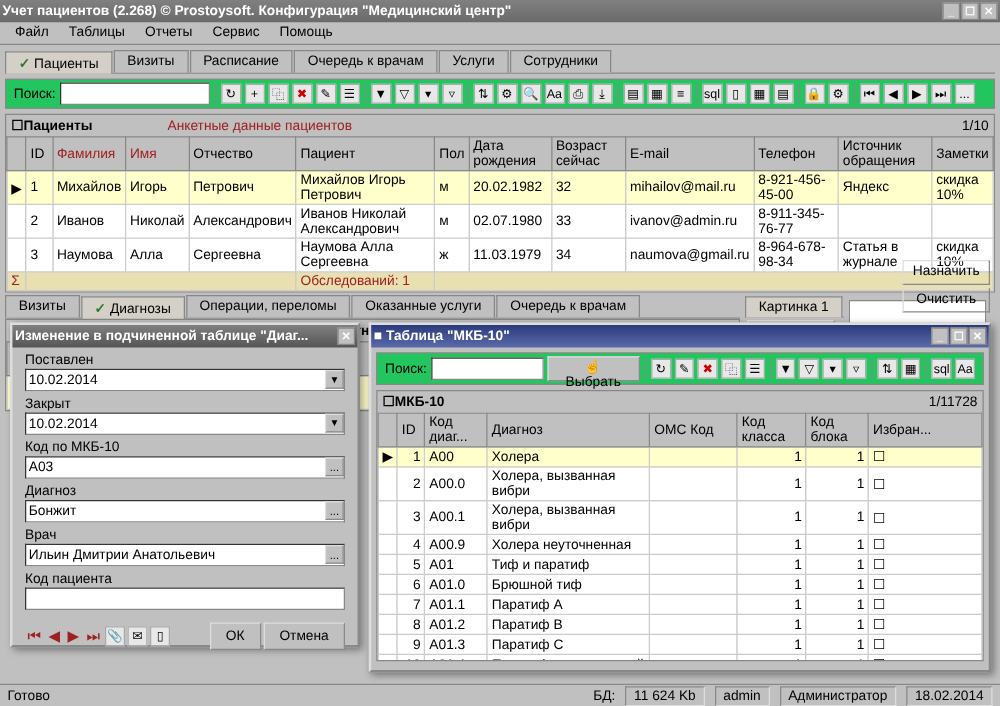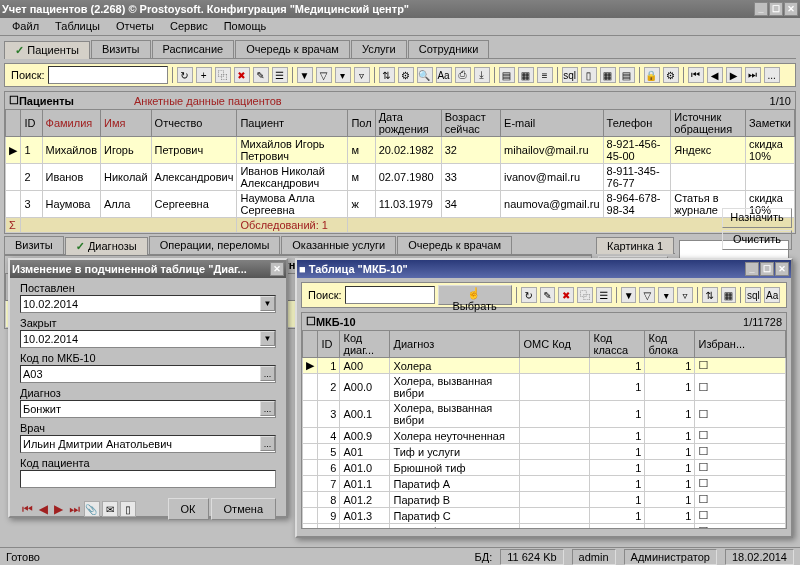--- a/index.html
+++ b/index.html
@@ -6,21 +6,21 @@
 body{background:#c0c0c0;width:800px;height:565px;overflow:hidden;position:relative;}
 .titlebar{background:linear-gradient(#808080,#6a6a6a);color:#fff;height:18px;display:flex;align-items:center;justify-content:space-between;padding:0 2px;font-weight:bold;gap:12px;}
 .titlebar .btns{display:flex;gap:1px;}
 .winbtn{width:14px;height:14px;background:#c0c0c0;border:1px solid #888;display:flex;align-items:center;justify-content:center;font-size:9px;cursor:default;}
 .menubar{background:#c0c0c0;height:18px;display:flex;padding:0 4px;border-bottom:1px solid #888;}
 .menubar span{padding:2px 8px;cursor:default;}
 .tabs{display:flex;border-bottom:1px solid #888;margin:4px 4px 0;}
 .tab{background:#c0c0c0;border:1px solid #888;border-bottom:none;padding:2px 10px;margin-right:1px;cursor:default;}
 .tab.active{background:#d4d0c8;position:relative;top:1px;}
 .checkmark{color:#2a7a2a;font-weight:bold;}
-.toolbar{display:flex;align-items:center;padding:2px 6px;gap:3px;border:1px solid #888;margin:4px;background:#fef9c3;}
+.toolbar{display:flex;align-items:center;padding:2px 6px;gap:3px;border:1px solid #888;margin:4px;background:#22c55e;}
 .toolbar input{height:18px;width:120px;border:1px inset #888;background:#fff;}
 .ico{width:16px;height:16px;display:inline-flex;align-items:center;justify-content:center;font-size:10px;border:1px solid #aaa;background:#e8e8e8;cursor:default;}
 .sep{width:1px;height:16px;background:#888;margin:0 1px;}
 .panel{border:1px solid #888;margin:2px 4px;background:#c0c0c0;}
 .panelhead{display:flex;align-items:center;padding:2px 4px;font-weight:bold;}
 .panelhead .title{color:#000;}
 .panelhead .sub{color:#a02020;font-weight:normal;margin-left:60px;}
 .pagecount{margin-left:auto;font-weight:normal;}
 table.grid{width:100%;border-collapse:collapse;font-size:10px;}
 table.grid th{background:#c0c0c0;border:1px solid #888;padding:1px 3px;height:16px;text-align:left;font-weight:normal;}
@@ -158,21 +158,21 @@
     <tr>
           <td></td>
           <td>2</td>
           <td>Иванов</td>
           <td>Николай</td>
           <td>Александрович</td>
           <td>Иванов Николай Александрович</td>
           <td>м</td>
           <td>02.07.1980</td>
           <td>33</td>
-          <td>ivanov@mail.ru</td>
+          <td>ivanov@admin.ru</td>
           <td>8-911-345-76-77</td>
           <td></td>
           <td></td>
         </tr>
     <tr>
           <td></td>
           <td>3</td>
           <td>Наумова</td>
           <td>Алла</td>
           <td>Сергеевна</td>
@@ -387,21 +387,21 @@
               <td>Холера неуточненная</td>
               <td></td>
               <td style="text-align:right">1</td>
               <td style="text-align:right">1</td>
               <td>☐</td>
             </tr>
             <tr>
               <td></td>
               <td style="text-align:right">5</td>
               <td>A01</td>
-              <td>Тиф и услуги</td>
+              <td>Тиф и паратиф</td>
               <td></td>
               <td style="text-align:right">1</td>
               <td style="text-align:right">1</td>
               <td>☐</td>
             </tr>
             <tr>
               <td></td>
               <td style="text-align:right">6</td>
               <td>A01.0</td>
               <td>Брюшной тиф</td>

